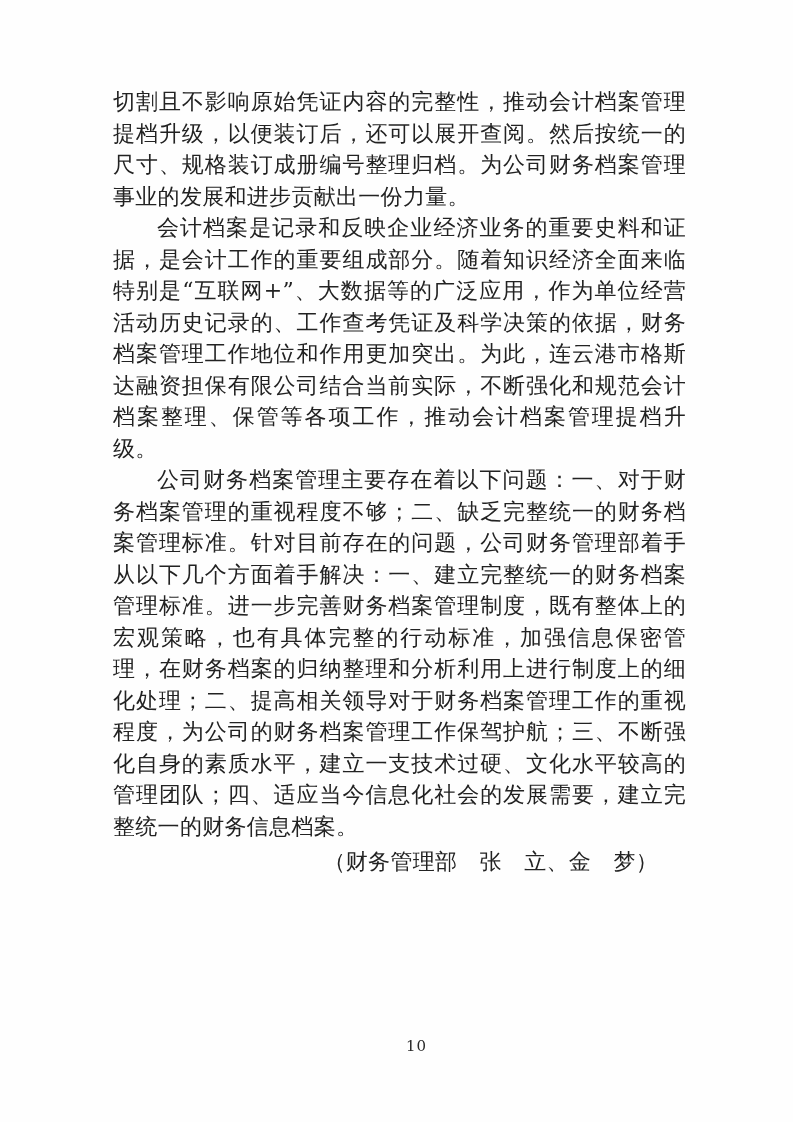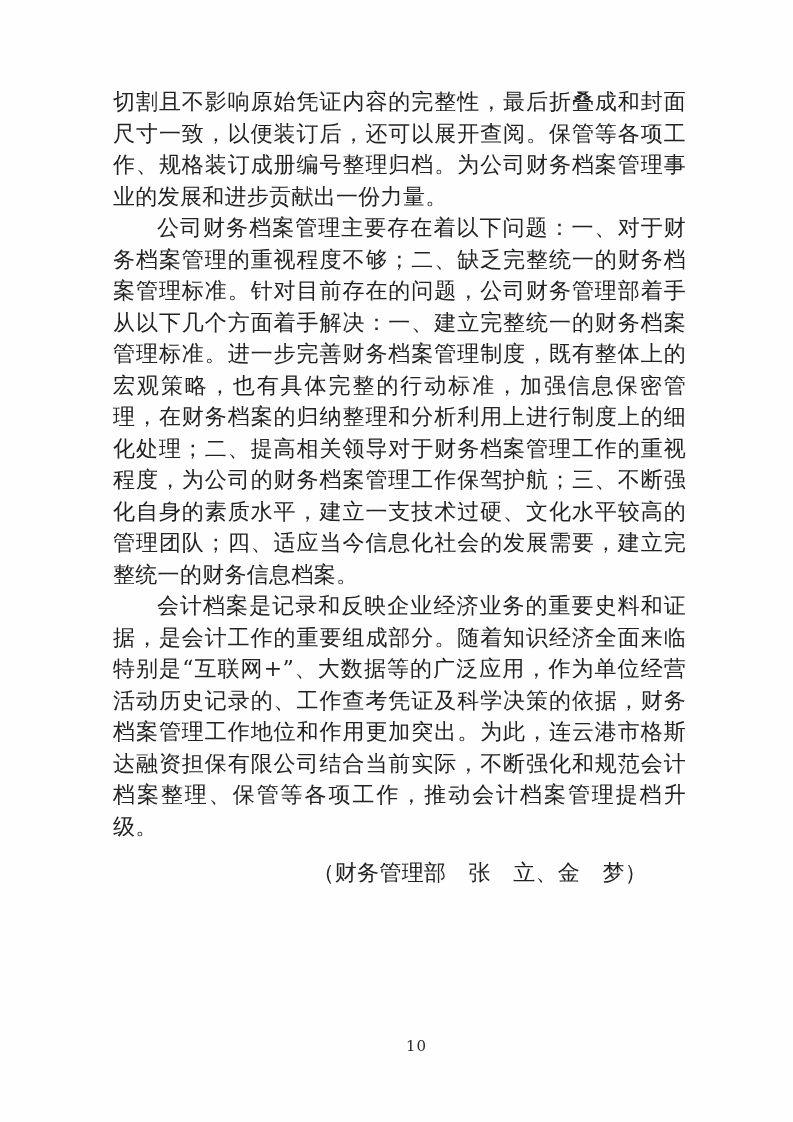--- a/index.html
+++ b/index.html
@@ -36,21 +36,21 @@
   }
   .para {
     margin: 0;
     padding: 0;
     text-indent: 2em;
   }
   .para.no-indent {
     text-indent: 0;
   }
   .signature {
-    margin: 15px;
+    margin: 4px;
     padding: 0 24px 0 0;
     text-indent: 0;
     text-align: right;
   }
   .footer {
     position: absolute;
     left: 0;
     top: 1036px;
     width: 793px;
     text-align: center;
@@ -61,21 +61,21 @@
     color: #2a2a2a;
     letter-spacing: 1px;
     font-family: "DejaVu Serif", "Liberation Serif", serif;
   }
 </style>
 </head>
 <body>
 
 <div class="page">
   <div class="body-text">
-    <p class="para no-indent">切割且不影响原始凭证内容的完整性，最后折叠成和封面尺寸一致，以便装订后，还可以展开查阅。保管等各项工作、规格装订成册编号整理归档。为公司财务档案管理事业的发展和进步贡献出一份力量。</p>
+    <p class="para no-indent">切割且不影响原始凭证内容的完整性，推动会计档案管理提档升级，以便装订后，还可以展开查阅。然后按统一的尺寸、规格装订成册编号整理归档。为公司财务档案管理事业的发展和进步贡献出一份力量。</p>
+    <p class="para">会计档案是记录和反映企业经济业务的重要史料和证据，是会计工作的重要组成部分。随着知识经济全面来临特别是“互联网+”、大数据等的广泛应用，作为单位经营活动历史记录的、工作查考凭证及科学决策的依据，财务档案管理工作地位和作用更加突出。为此，连云港市格斯达融资担保有限公司结合当前实际，不断强化和规范会计档案整理、保管等各项工作，推动会计档案管理提档升级。</p>
     <p class="para">公司财务档案管理主要存在着以下问题：一、对于财务档案管理的重视程度不够；二、缺乏完整统一的财务档案管理标准。针对目前存在的问题，公司财务管理部着手从以下几个方面着手解决：一、建立完整统一的财务档案管理标准。进一步完善财务档案管理制度，既有整体上的宏观策略，也有具体完整的行动标准，加强信息保密管理，在财务档案的归纳整理和分析利用上进行制度上的细化处理；二、提高相关领导对于财务档案管理工作的重视程度，为公司的财务档案管理工作保驾护航；三、不断强化自身的素质水平，建立一支技术过硬、文化水平较高的管理团队；四、适应当今信息化社会的发展需要，建立完整统一的财务信息档案。</p>
-    <p class="para">会计档案是记录和反映企业经济业务的重要史料和证据，是会计工作的重要组成部分。随着知识经济全面来临特别是“互联网+”、大数据等的广泛应用，作为单位经营活动历史记录的、工作查考凭证及科学决策的依据，财务档案管理工作地位和作用更加突出。为此，连云港市格斯达融资担保有限公司结合当前实际，不断强化和规范会计档案整理、保管等各项工作，推动会计档案管理提档升级。</p>
     <p class="signature">（财务管理部　张　立、金　梦）</p>
   </div>
   <div class="footer">
     <span class="page-number">10</span>
   </div>
 </div>
 
 </body></html>

